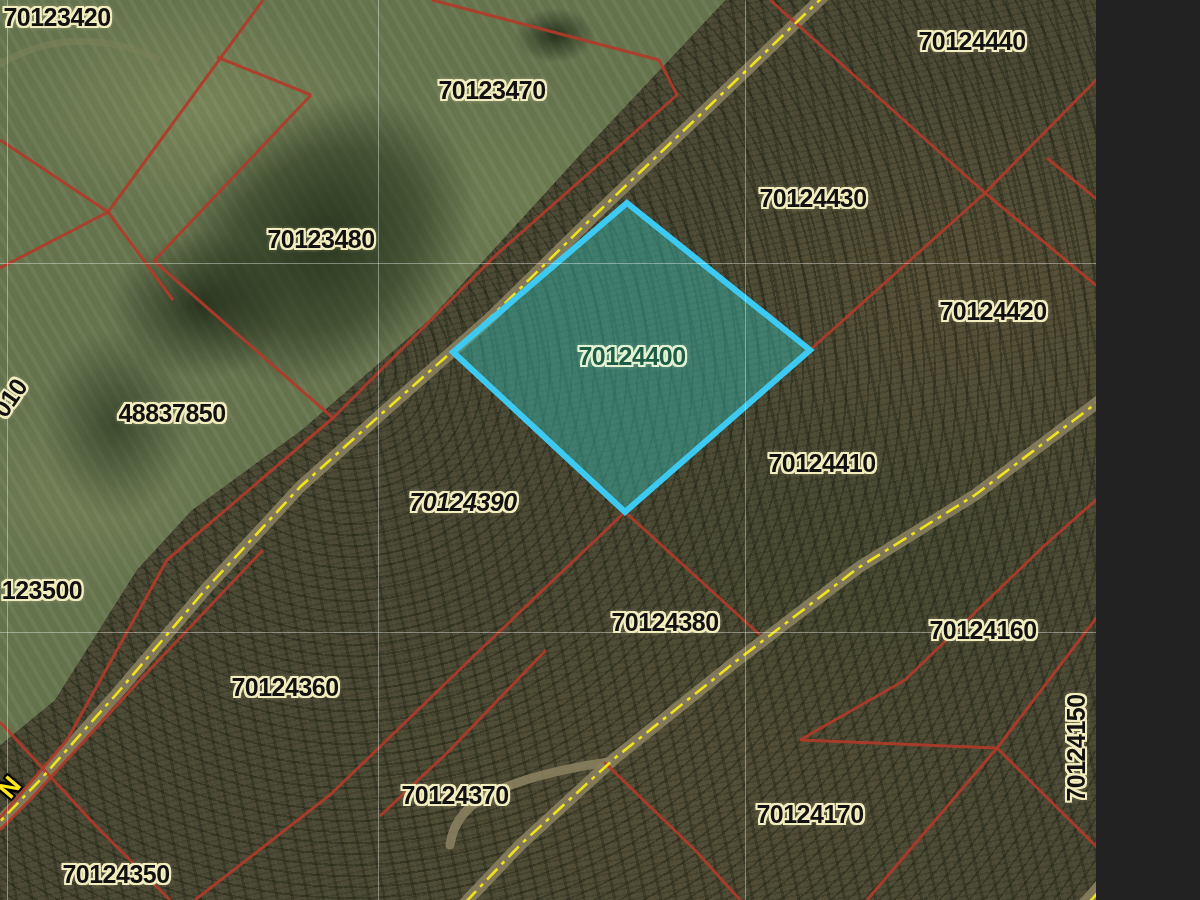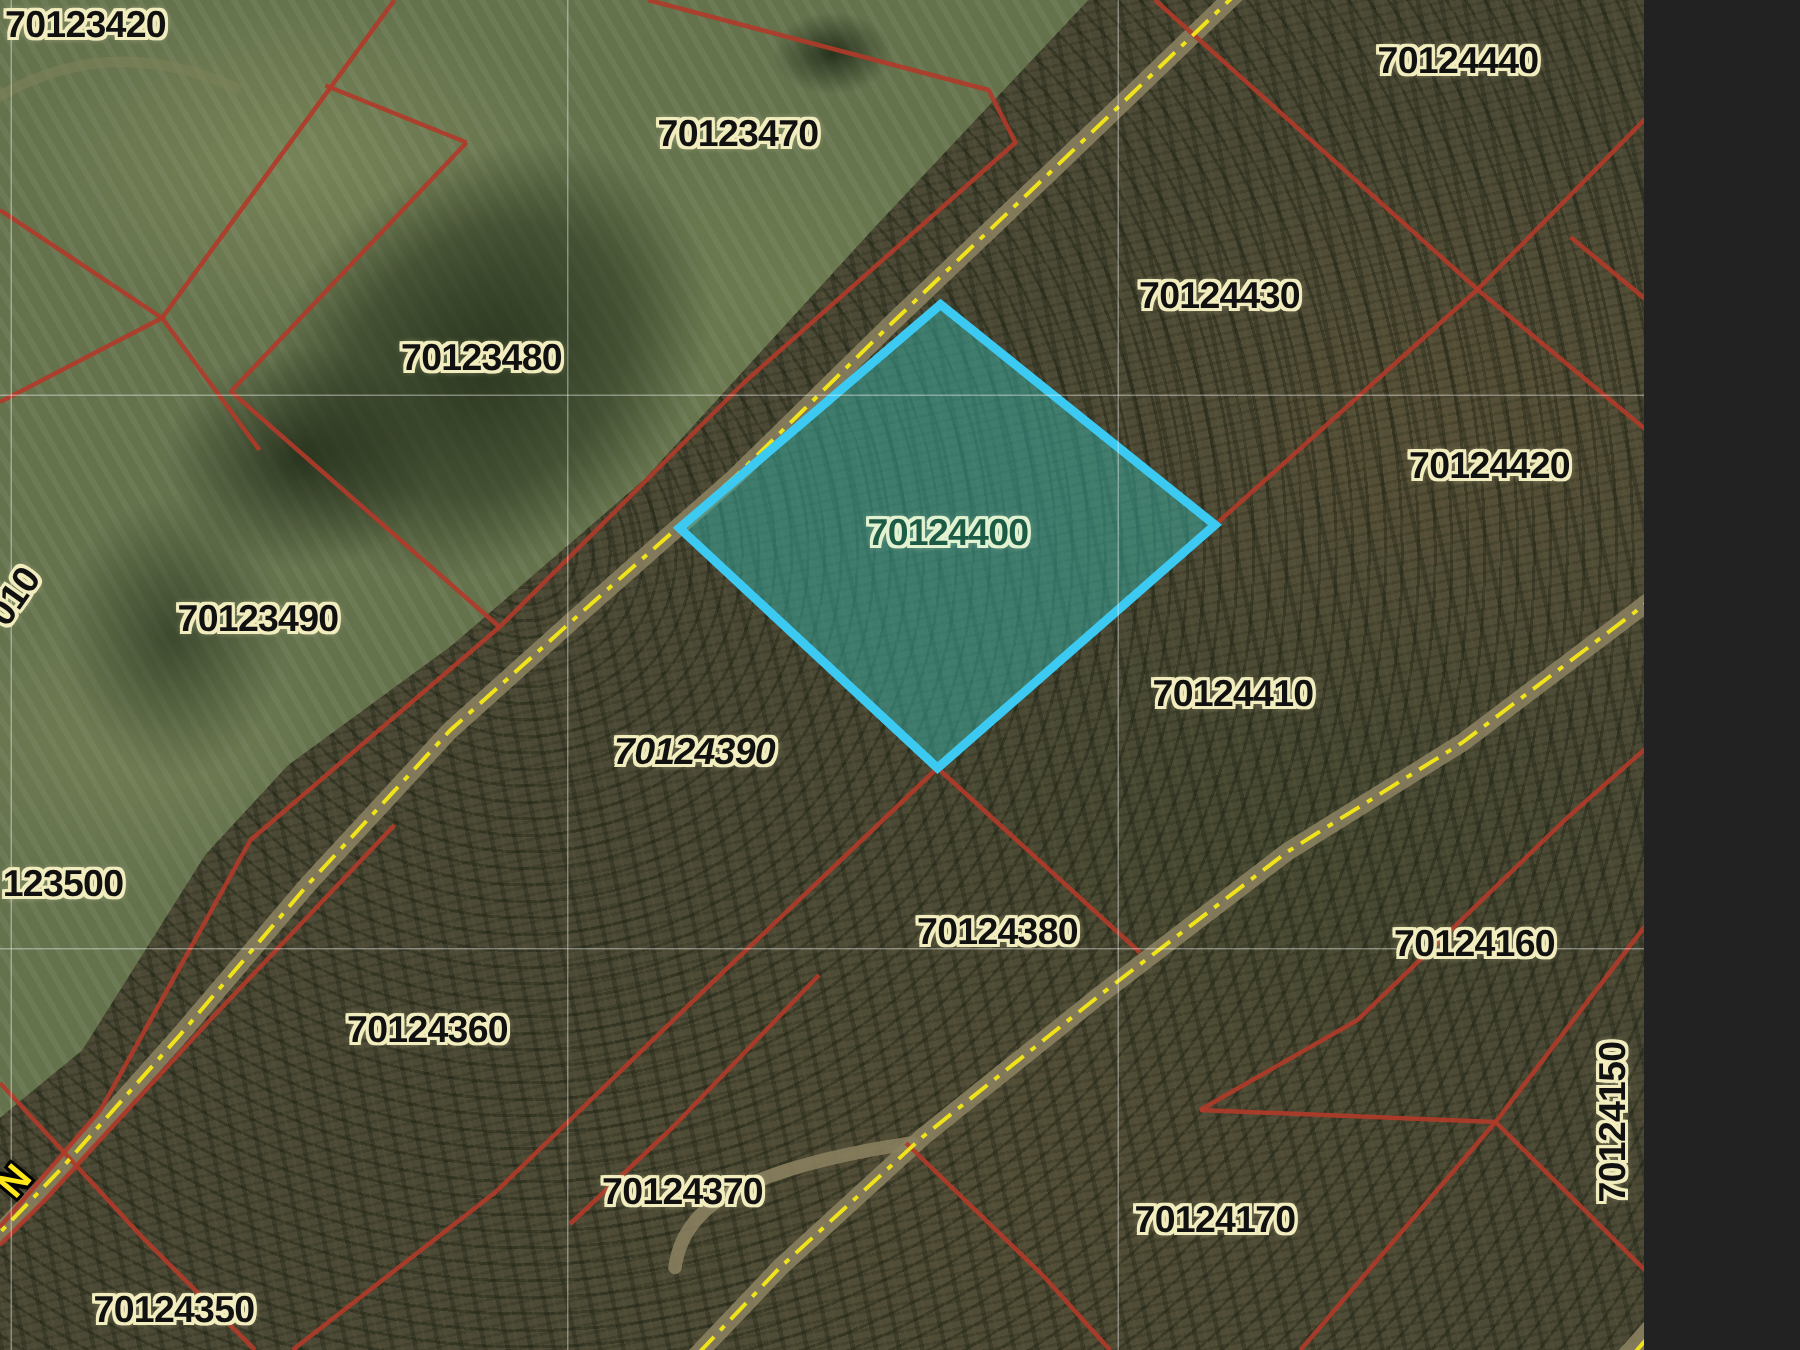--- a/index.html
+++ b/index.html
@@ -118,21 +118,21 @@
   <div class="gridh" style="top:632px"></div>
 
   <div id="labels">
       <div class="lbl" style="left: 57px; top: 17px; transform: translate(-50%, -50%) rotate(0deg);">70123420</div>
       <div class="lbl" style="left: 492px; top: 90px; transform: translate(-50%, -50%) rotate(0deg);">70123470</div>
       <div class="lbl" style="left: 972px; top: 41px; transform: translate(-50%, -50%) rotate(0deg);">70124440</div>
       <div class="lbl" style="left: 813px; top: 198px; transform: translate(-50%, -50%) rotate(0deg);">70124430</div>
       <div class="lbl" style="left: 321px; top: 239px; transform: translate(-50%, -50%) rotate(0deg);">70123480</div>
       <div class="lbl" style="left: 993px; top: 311px; transform: translate(-50%, -50%) rotate(0deg);">70124420</div>
       <div class="lbl selected" style="left: 632px; top: 356px; transform: translate(-50%, -50%) rotate(0deg); text-align: right;">70124400</div>
-      <div class="lbl" style="left: 172px; top: 413px; transform: translate(-50%, -50%) rotate(0deg);">70123490</div>
+      <div class="lbl" style="left: 172px; top: 413px; transform: translate(-50%, -50%) rotate(0deg);">48837850</div>
       <div class="lbl" style="left: 822px; top: 463px; transform: translate(-50%, -50%) rotate(0deg);">70124410</div>
       <div class="lbl" style="left: 463px; top: 502px; transform: translate(-50%, -50%) rotate(0deg); font-style: italic;">70124390</div>
       <div class="lbl" style="left: 42px; top: 590px; transform: translate(-50%, -50%) rotate(0deg);">123500</div>
       <div class="lbl" style="left: 665px; top: 622px; transform: translate(-50%, -50%) rotate(0deg);">70124380</div>
       <div class="lbl" style="left: 983px; top: 630px; transform: translate(-50%, -50%) rotate(0deg);">70124160</div>
       <div class="lbl" style="left: 285px; top: 687px; transform: translate(-50%, -50%) rotate(0deg);">70124360</div>
       <div class="lbl" style="left: 1076px; top: 748px; transform: translate(-50%, -50%) rotate(-90deg);">70124150</div>
       <div class="lbl" style="left: 455px; top: 795px; transform: translate(-50%, -50%) rotate(0deg);">70124370</div>
       <div class="lbl" style="left: 810px; top: 800px; transform: translate(-50%, -50%) rotate(0deg); margin-top: 14px;">70124170</div>
       <div class="lbl" style="left: 116px; top: 874px; transform: translate(-50%, -50%) rotate(0deg);">70124350</div>

